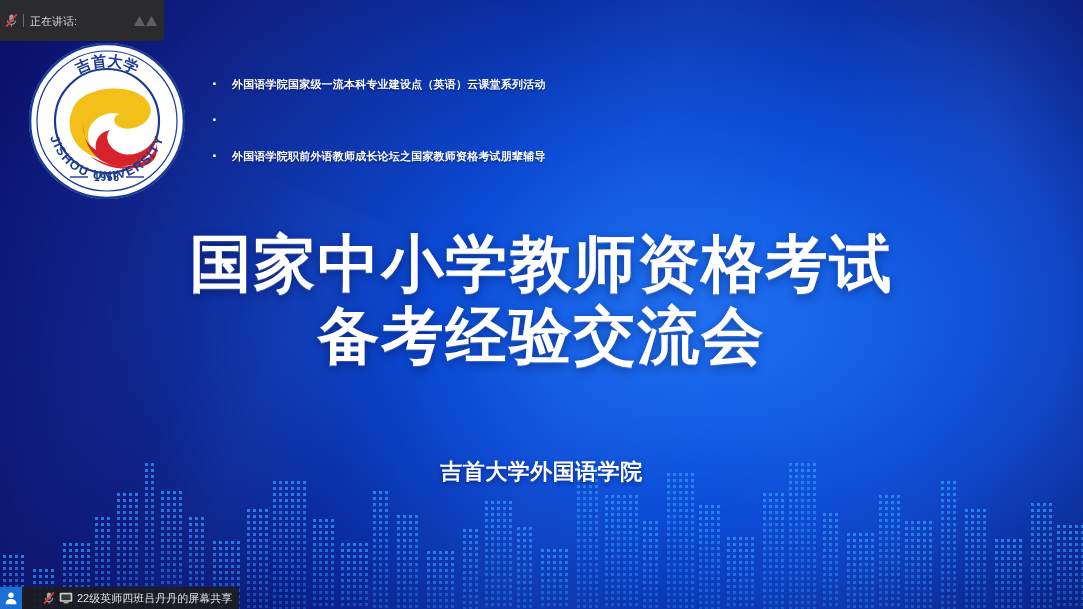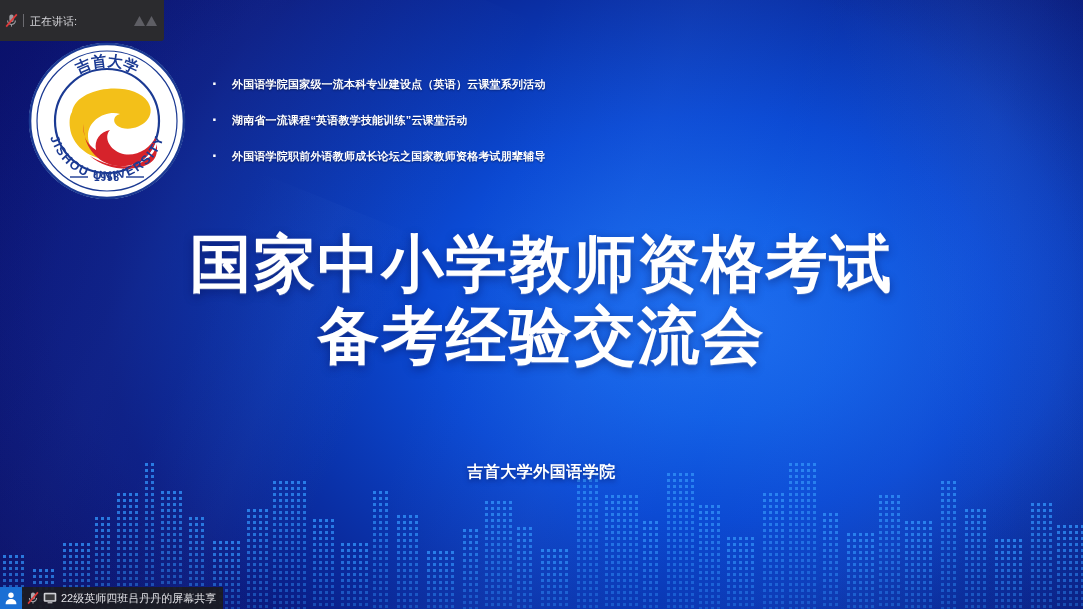--- a/index.html
+++ b/index.html
@@ -89,21 +89,21 @@
   }
 
   
   .footer-block {
     position:absolute; left:0; top:458px; width:1083px;
     text-align:center;
   }
   .footer-line {
     color:#ffffff;
     font-weight:700;
-    font-size:16px;
+    font-size:22px;
     line-height:28px;
     letter-spacing:.5px;
     text-shadow:0 2px 5px rgba(0,10,70,.5);
   }
 
   
   .topbar {
     position:absolute; left:0; top:0;
     width:164px; height:41px;
     background:#2b2b2e;
@@ -124,21 +124,21 @@
     height:22px;
     display:flex; align-items:stretch;
   }
   .botbar .avatar {
     width:22px; background:#1a6fd4;
     display:flex; align-items:center; justify-content:center;
   }
   .botbar .info {
     background:rgba(28,28,31,.92);
     display:flex; align-items:center;
-    padding:0 7px 0 5px;
+    padding:0 7px 0 21px;
     gap:4px;
   }
   .botbar .label {
     color:#e2e2e6; font-size:11px; line-height:14px; white-space:nowrap;
   }
   .ic { display:flex; align-items:center; }
 </style>
 </head>
 <body>
 
@@ -2693,21 +2693,20 @@
     </svg>
   </div>
 
   <div class="bullets">
     <div class="bullet-row">
       <span class="bullet-dot">·</span>
       <span class="bullet-text">外国语学院国家级一流本科专业建设点（英语）云课堂系列活动</span>
     </div>
     <div class="bullet-row">
       <span class="bullet-dot">·</span>
-      <span class="bullet-text">湖南省一流课程“英语教学技能训练”云课堂活动</span>
     </div>
     <div class="bullet-row">
       <span class="bullet-dot">·</span>
       <span class="bullet-text">外国语学院职前外语教师成长论坛之国家教师资格考试朋辈辅导</span>
     </div>
   </div>
 
   <div class="title-block">
     <div class="title-line">国家中小学教师资格考试</div>
     <div class="title-line">备考经验交流会</div>

